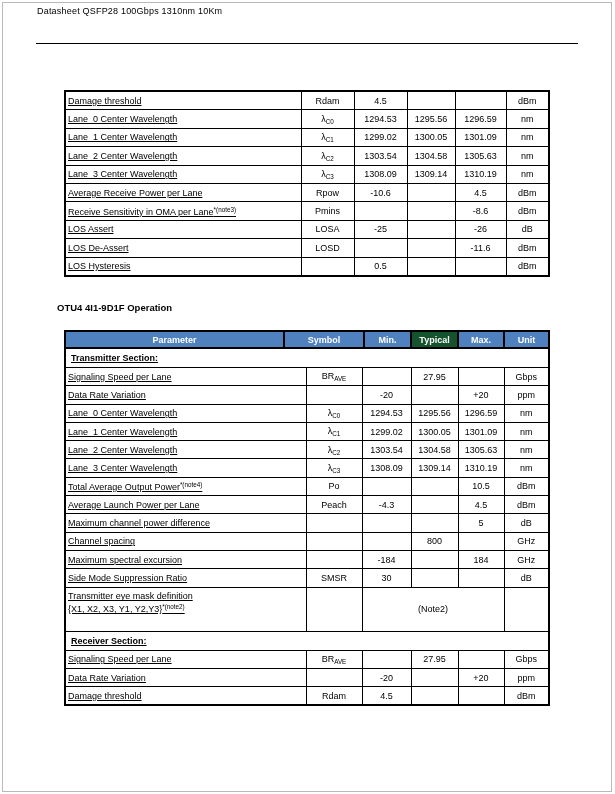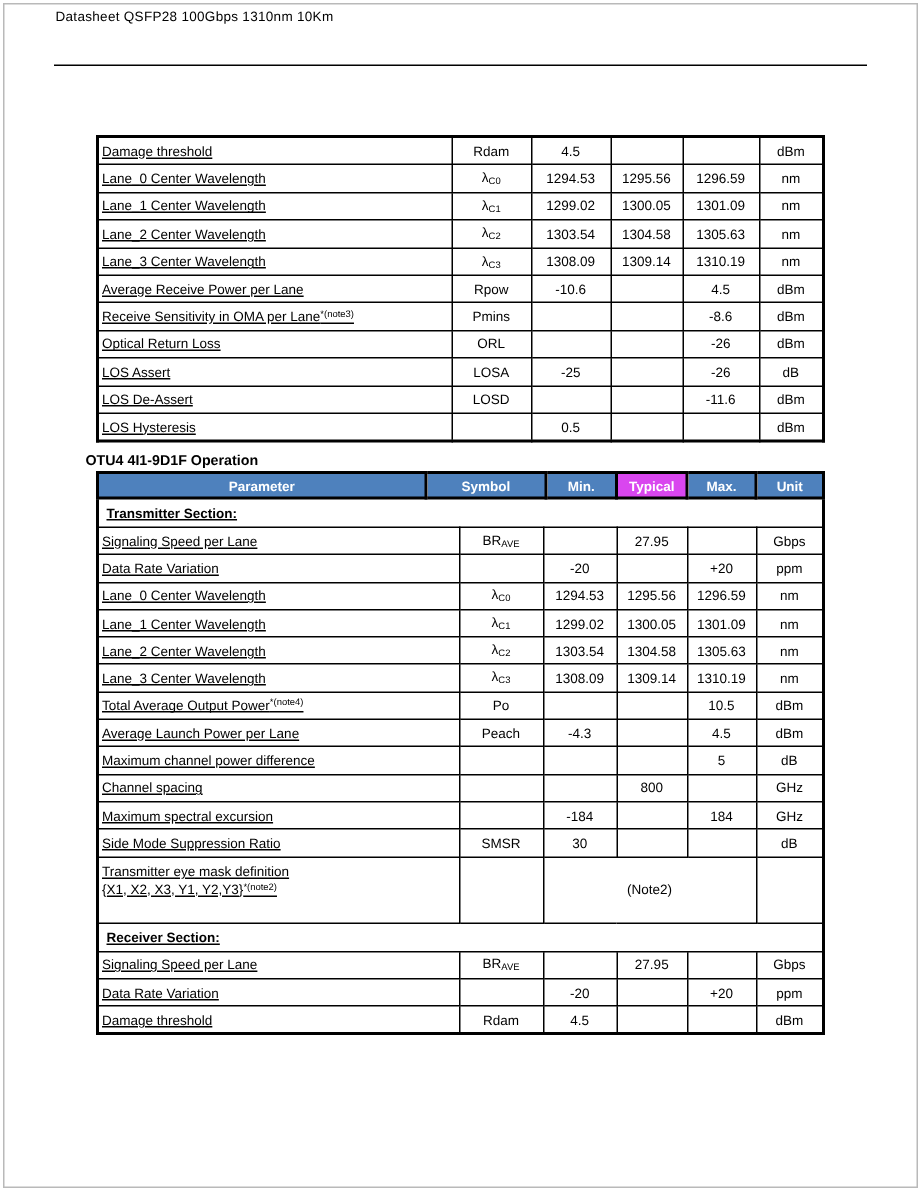--- a/index.html
+++ b/index.html
@@ -29,21 +29,21 @@
     font-size: 9.5px; font-weight: bold;
     white-space: nowrap;
   }
   table.spec {
     border-collapse: collapse;
     table-layout: fixed;
     font-size: 9px;
   }
   #table1 { position: absolute; left: 64px; top: 90px; }
   #table1 table { border: 2px solid #000; }
-  #table2 { position: absolute; left: 64px; top: 314px; }
+  #table2 { position: absolute; left: 64px; top: 330px; }
   table.spec td, table.spec th {
     border: 1px solid #000;
     padding: 0 2px;
     vertical-align: middle;
     overflow: hidden;
     white-space: nowrap;
   }
   #table1 td { height: 17.4px; }
   td.param {
     text-align: left;
@@ -147,28 +147,20 @@
           <td class="val"></td>
           <td class="val">4.5</td>
           <td class="val">dBm</td>
         </tr>
         <tr>
           <td class="param">Receive Sensitivity in OMA per Lane<sup>*(note3)</sup></td>
           <td class="val">Pmins</td>
           <td class="val"></td>
           <td class="val"></td>
           <td class="val">-8.6</td>
-          <td class="val">dBm</td>
-        </tr>
-        <tr>
-          <td class="param">Optical Return Loss</td>
-          <td class="val">ORL</td>
-          <td class="val"></td>
-          <td class="val"></td>
-          <td class="val">-26</td>
           <td class="val">dBm</td>
         </tr>
         <tr>
           <td class="param">LOS Assert</td>
           <td class="val">LOSA</td>
           <td class="val">-25</td>
           <td class="val"></td>
           <td class="val">-26</td>
           <td class="val">dB</td>
         </tr>
@@ -202,21 +194,21 @@
         <col style="width:47px">
       <col style="width:47px">
         <col style="width:46px">
         <col style="width:45px">
     </colgroup>
     <tbody>
         <tr id="t2-head-row">
           <th style="background: rgb(78, 129, 189); color: rgb(255, 255, 255);">Parameter</th>
           <th style="background: rgb(78, 129, 189); color: rgb(255, 255, 255);">Symbol</th>
           <th style="background: rgb(78, 129, 189); color: rgb(255, 255, 255);">Min.</th>
-          <th style="background: #d946ef; color: rgb(255, 255, 255);">Typical</th>
+          <th style="background: #14532d; color: rgb(255, 255, 255);">Typical</th>
           <th style="background: rgb(78, 129, 189); color: rgb(255, 255, 255);">Max.</th>
           <th style="background: rgb(78, 129, 189); color: rgb(255, 255, 255);">Unit</th>
         </tr>
       </tbody>
   </table>
   <table class="spec t2body">
     <colgroup>
       <col style="width:241px">
         <col style="width:56px">
         <col style="width:49px">

